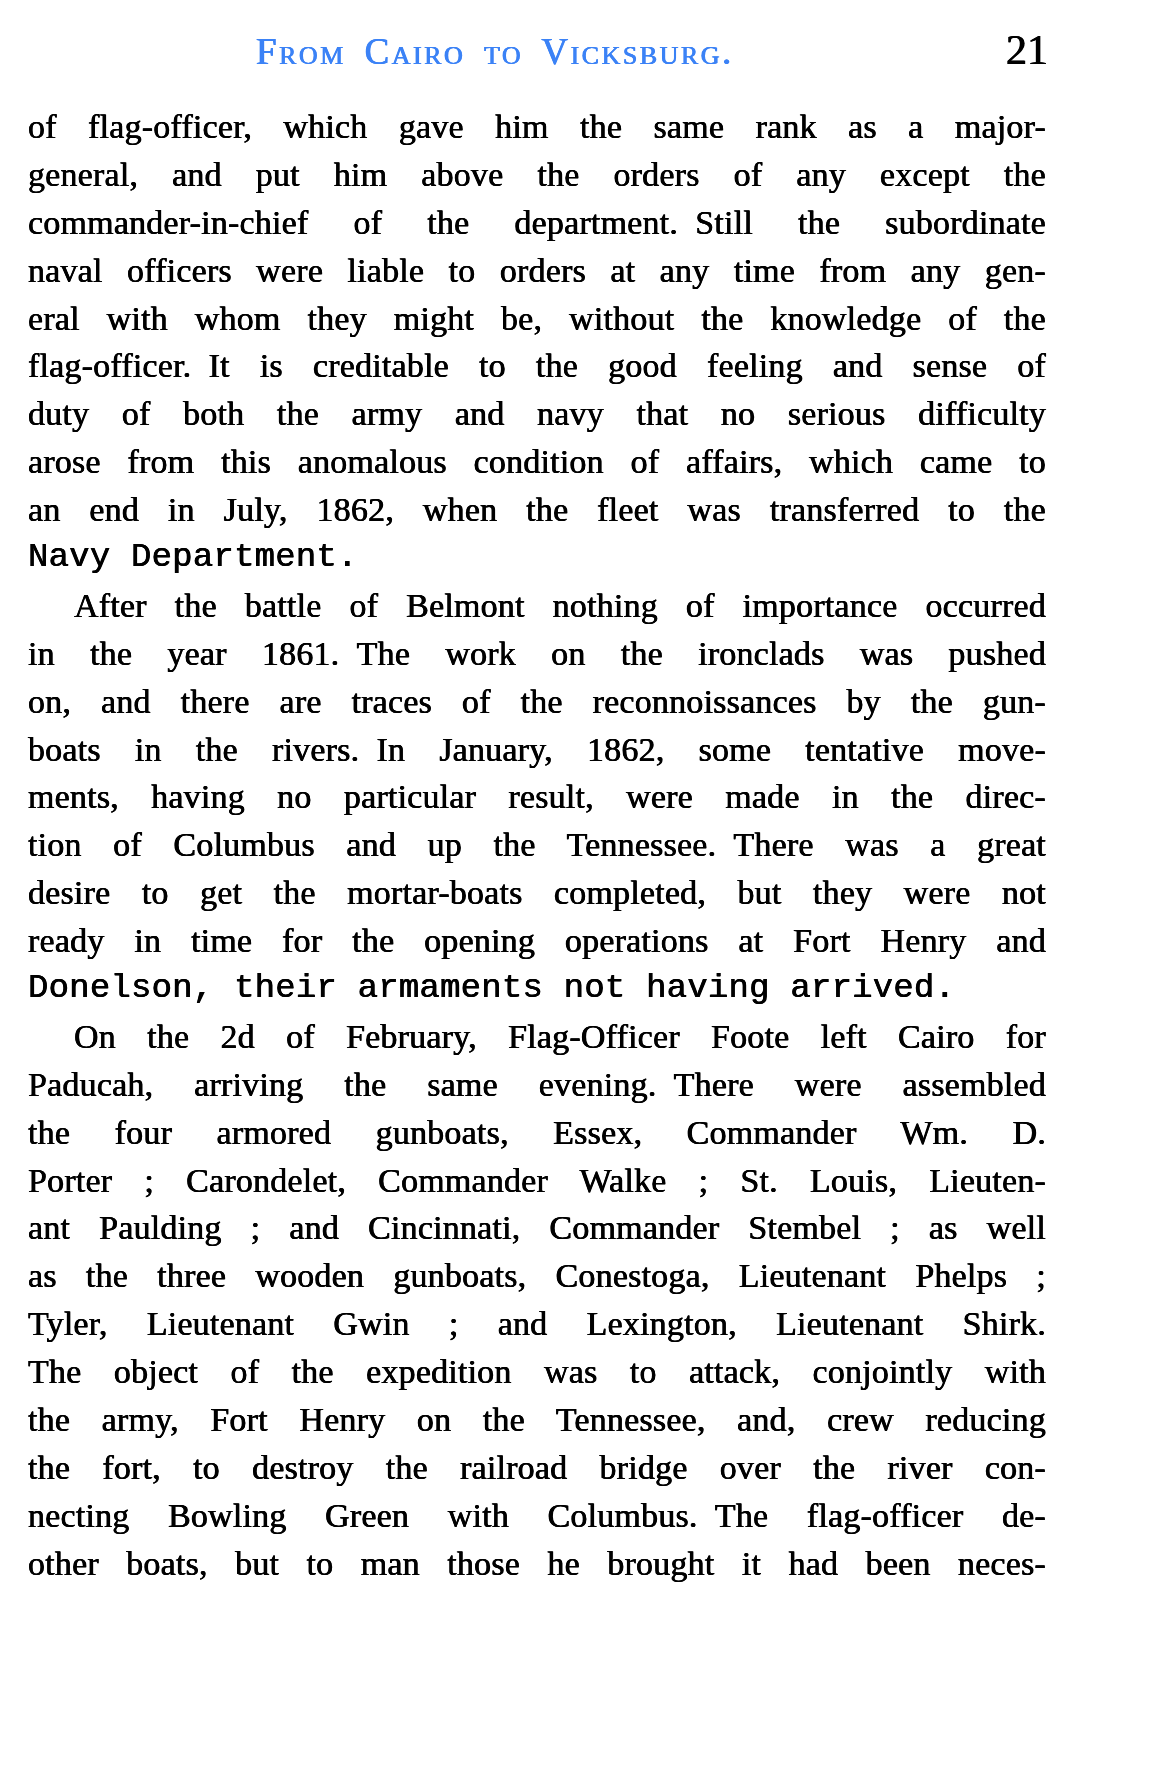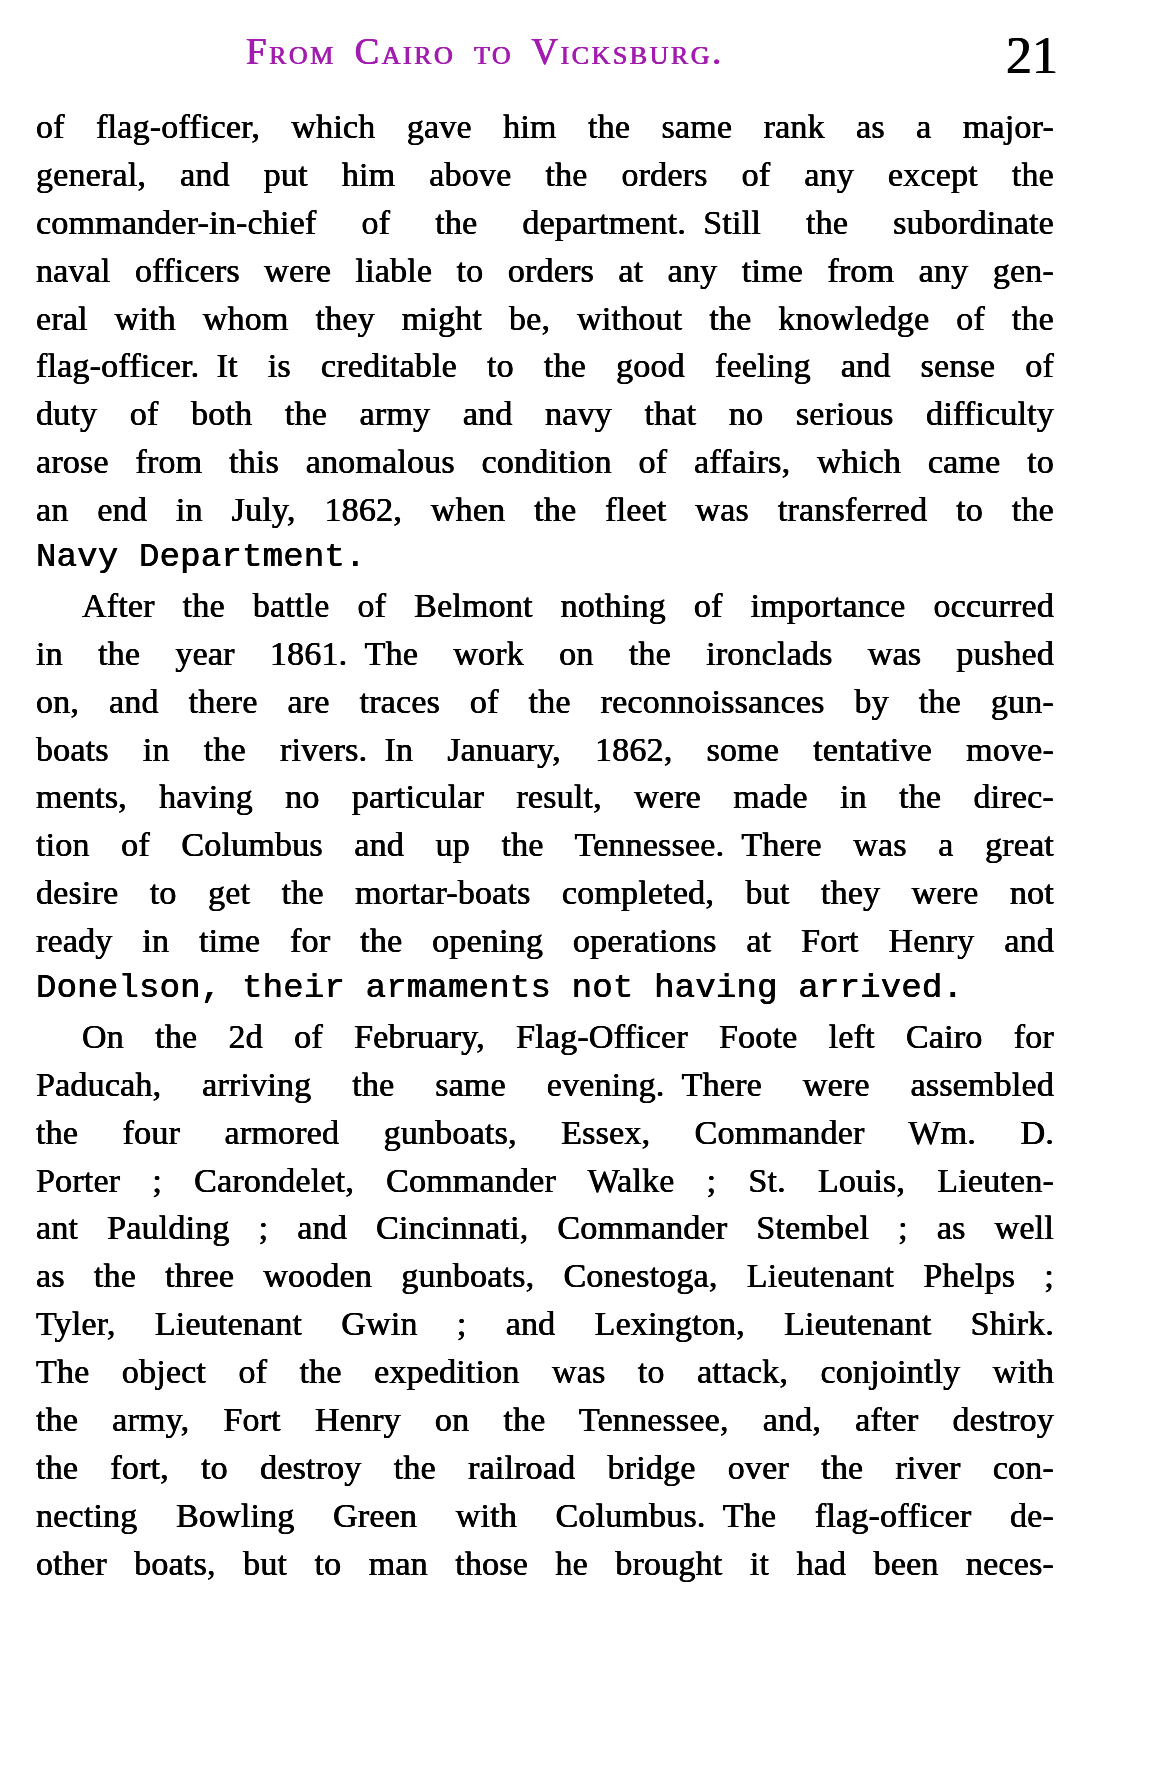--- a/index.html
+++ b/index.html
@@ -14,42 +14,42 @@
   }
   .page-header {
     position: absolute;
     top: 26px;
     left: 0;
     width: 100%;
     height: 60px;
   }
   .running-head {
     position: absolute;
-    left: 246px;
+    left: 256px;
     top: 4px;
     font-variant: small-caps;
     font-size: 37px;
     letter-spacing: 2.5px;
     word-spacing: 7px;
-    color: #a21caf;
+    color: #3b82f6;
     text-shadow: 0.4px 0 0 currentColor, -0.4px 0 0 currentColor;
     white-space: nowrap;
     text-align: right;
   }
   .page-number {
     position: absolute;
     left: 1006px;
     top: 0px;
-    font-size: 52px;
+    font-size: 42px;
     text-shadow: 0.4px 0 0 currentColor, -0.4px 0 0 currentColor;
   }
   .page-body {
     position: absolute;
     top: 103px;
-    left: 36px;
+    left: 28px;
     width: 1018px;
     font-size: 34px;
     line-height: 47.9px;
     letter-spacing: 0.2px;
     text-shadow: 0.35px 0 0 currentColor, -0.35px 0 0 currentColor;
   }
   .paragraph { margin: 0; padding: 0; }
   .line {
     text-align: justify;
     text-align-last: justify;
@@ -92,19 +92,19 @@
       </div>
       <div class="paragraph">
         <div class="line indent">On the 2d of February, Flag-Officer Foote left Cairo for</div>
         <div class="line">Paducah, arriving the same evening. There were assembled</div>
         <div class="line">the four armored gunboats, Essex, Commander Wm. D.</div>
         <div class="line">Porter ; Carondelet, Commander Walke ; St. Louis, Lieuten-</div>
         <div class="line">ant Paulding ; and Cincinnati, Commander Stembel ; as well</div>
         <div class="line">as the three wooden gunboats, Conestoga, Lieutenant Phelps ;</div>
         <div class="line">Tyler, Lieutenant Gwin ; and Lexington, Lieutenant Shirk.</div>
         <div class="line">The object of the expedition was to attack, conjointly with</div>
-        <div class="line">the army, Fort Henry on the Tennessee, and, after destroy</div>
+        <div class="line">the army, Fort Henry on the Tennessee, and, crew reducing</div>
         <div class="line">the fort, to destroy the railroad bridge over the river con-</div>
         <div class="line">necting Bowling Green with Columbus. The flag-officer de-</div>
         <div class="line">other boats, but to man those he brought it had been neces-</div>
       </div>
     </div>
 </div>
 
 </body></html>

